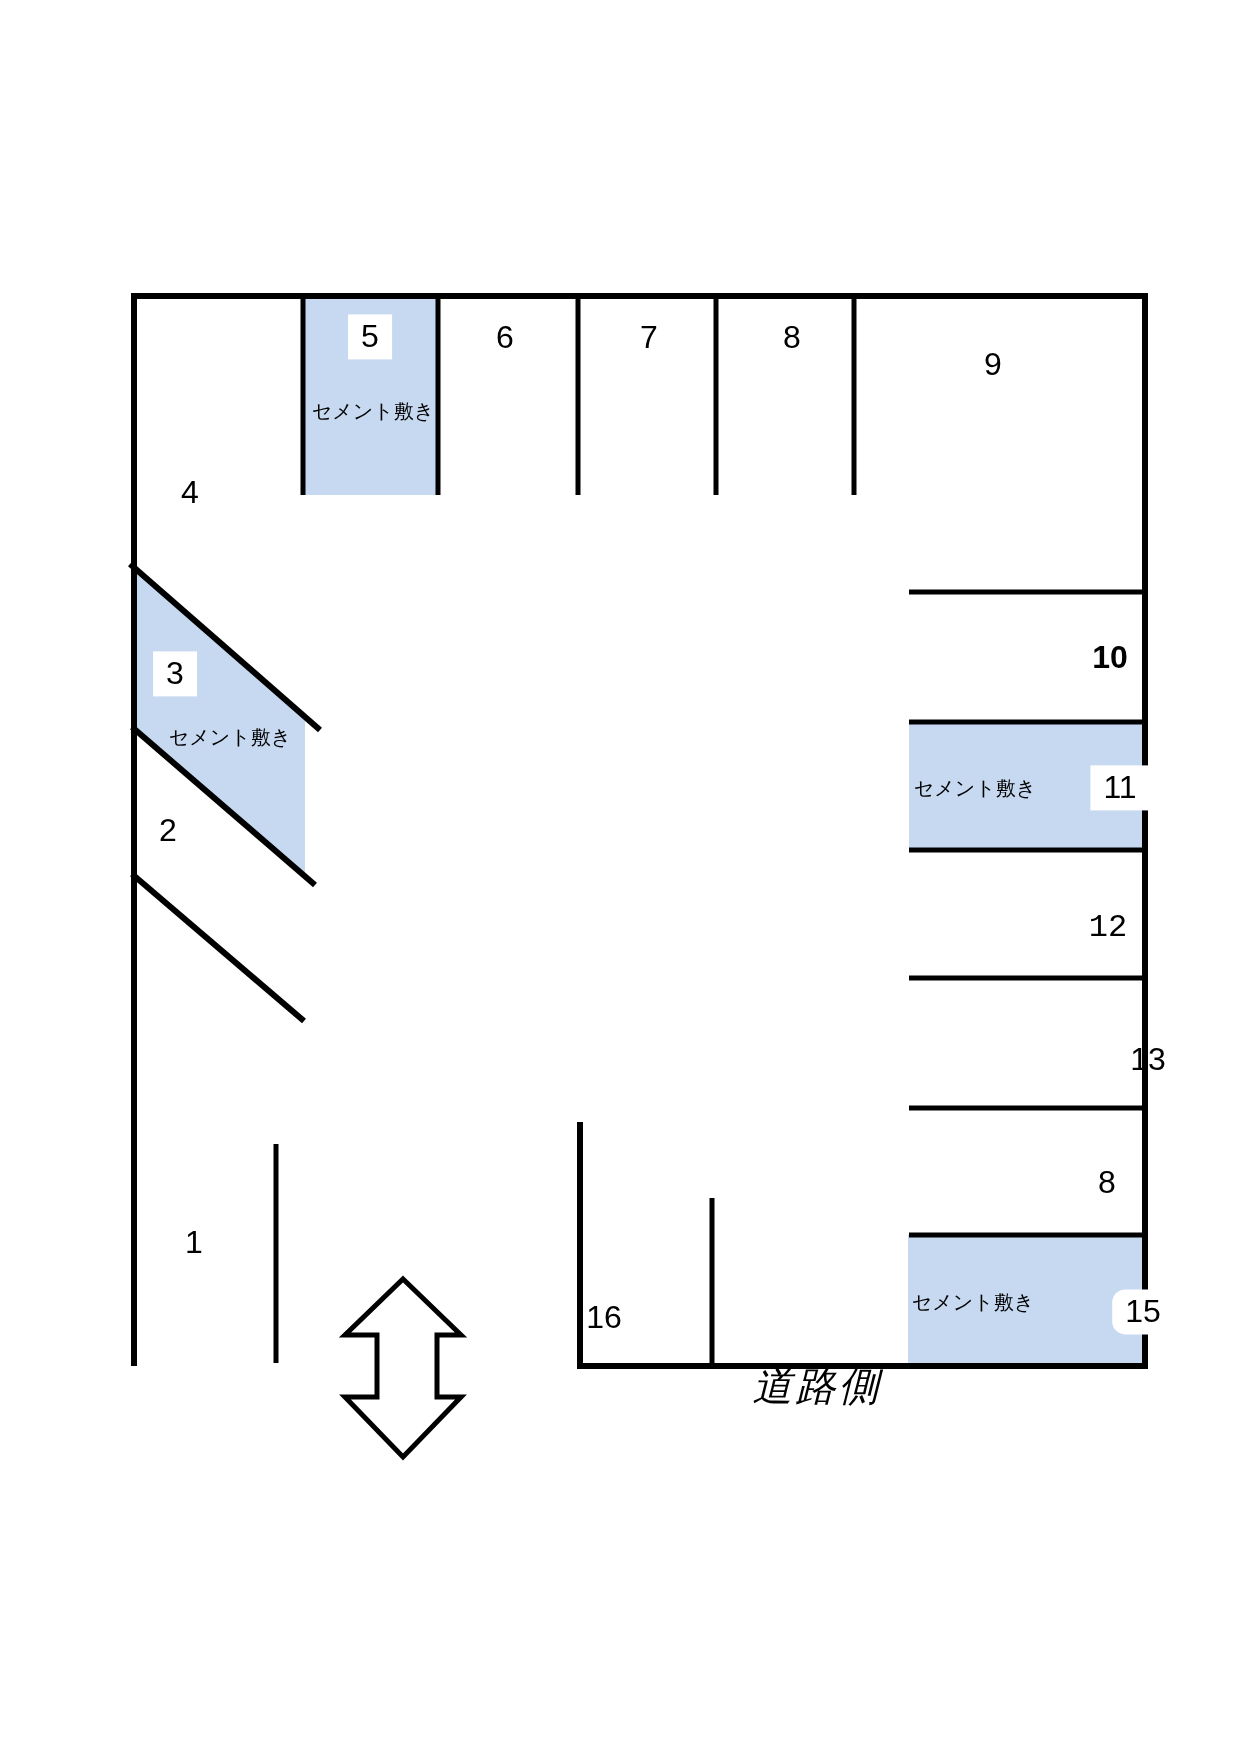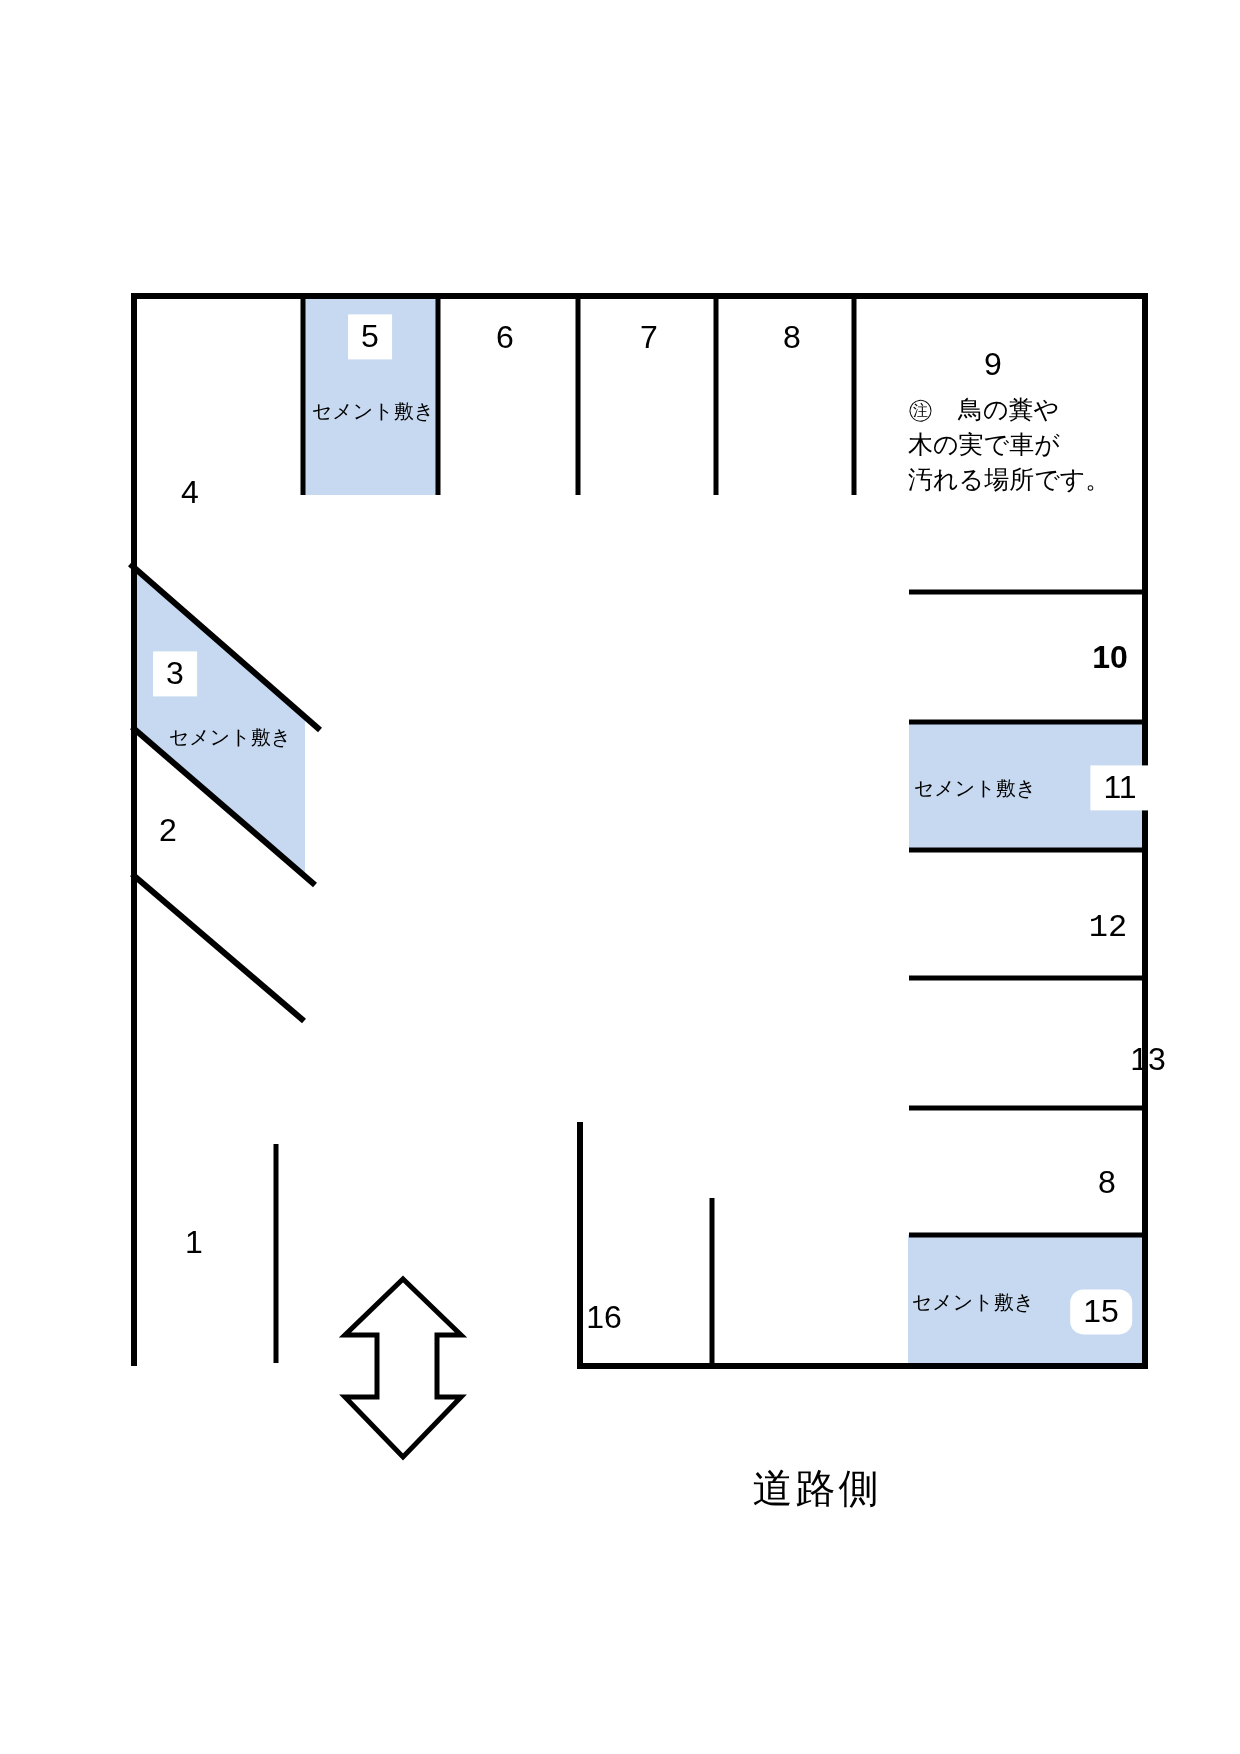--- a/index.html
+++ b/index.html
@@ -77,29 +77,24 @@
   <span class="lbl num numbox" style="left:370px;top:337px;">5</span>
   <span class="lbl num" style="left:505px;top:338px;">6</span>
   <span class="lbl num" style="left:649px;top:338px;">7</span>
   <span class="lbl num" style="left:792px;top:338px;">8</span>
   <span class="lbl num" style="left:993px;top:365px;">9</span>
   <span class="lbl num" style="left:1110px;top:658px;font-weight:bold;">10</span>
   <span class="lbl num numbox" style="left:1110px;top:788px;margin-left:10px;">11</span>
   <span class="lbl num" style="left:1108px;top:928px;font-family:Liberation Mono, monospace;">12</span>
   <span class="lbl num" style="left:1148px;top:1060px;">13</span>
   <span class="lbl num" style="left:1107px;top:1183px;">8</span>
-  <span class="lbl num numbox" style="left:1101px;top:1312px;border-radius:13px;">15</span>
+  <span class="lbl num numbox" style="left:1143px;top:1312px;border-radius:13px;">15</span>
   <span class="lbl num" style="left:604px;top:1318px;">16</span>
 
   <span class="lbl cement" style="left:373px;top:411px;">セメント敷き</span>
   <span class="lbl cement" style="left:230px;top:737px;">セメント敷き</span>
   <span class="lbl cement" style="left:975px;top:788px;">セメント敷き</span>
   <span class="lbl cement" style="left:973px;top:1302px;">セメント敷き</span>
 
-  <div class="note">
-    <div>㊟　鳥の糞や</div>
-    <div>木の実で車が</div>
-    <div>汚れる場所です。</div>
-  </div>
 
-  <span class="lbl road" style="left:817px;top:1488px;">道路側</span>
+  <span class="lbl road" style="left:817px;top:1386px;font-style:italic;">道路側</span>
 
 </div>
 
 </body></html>

